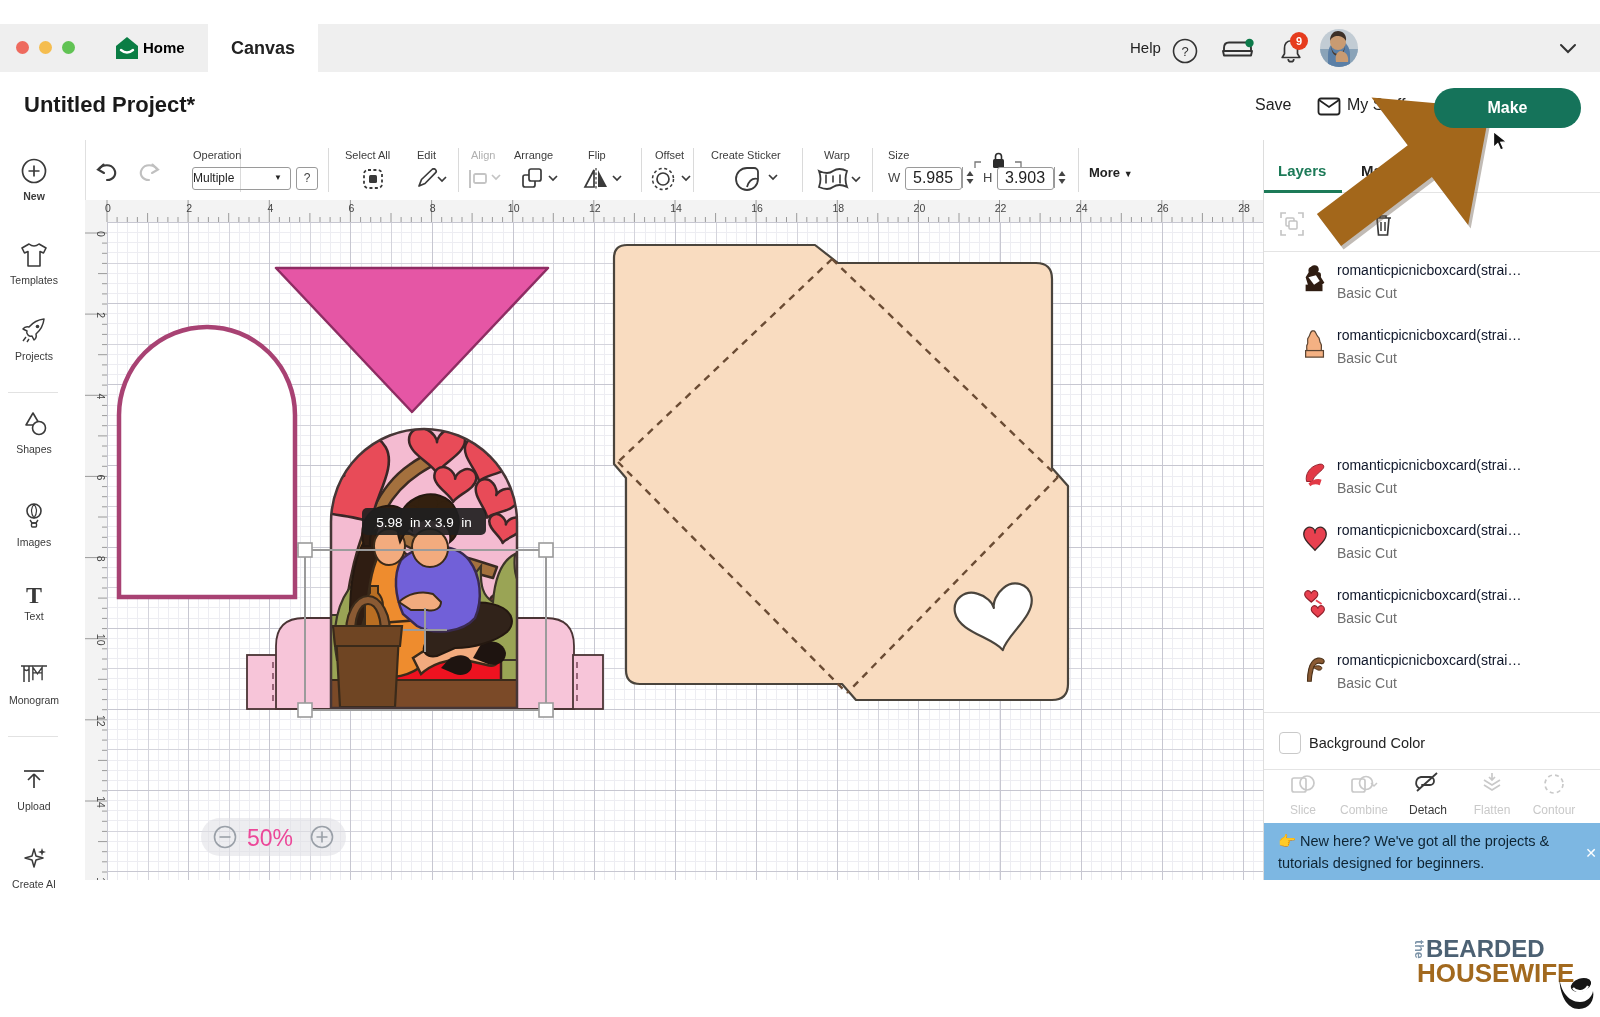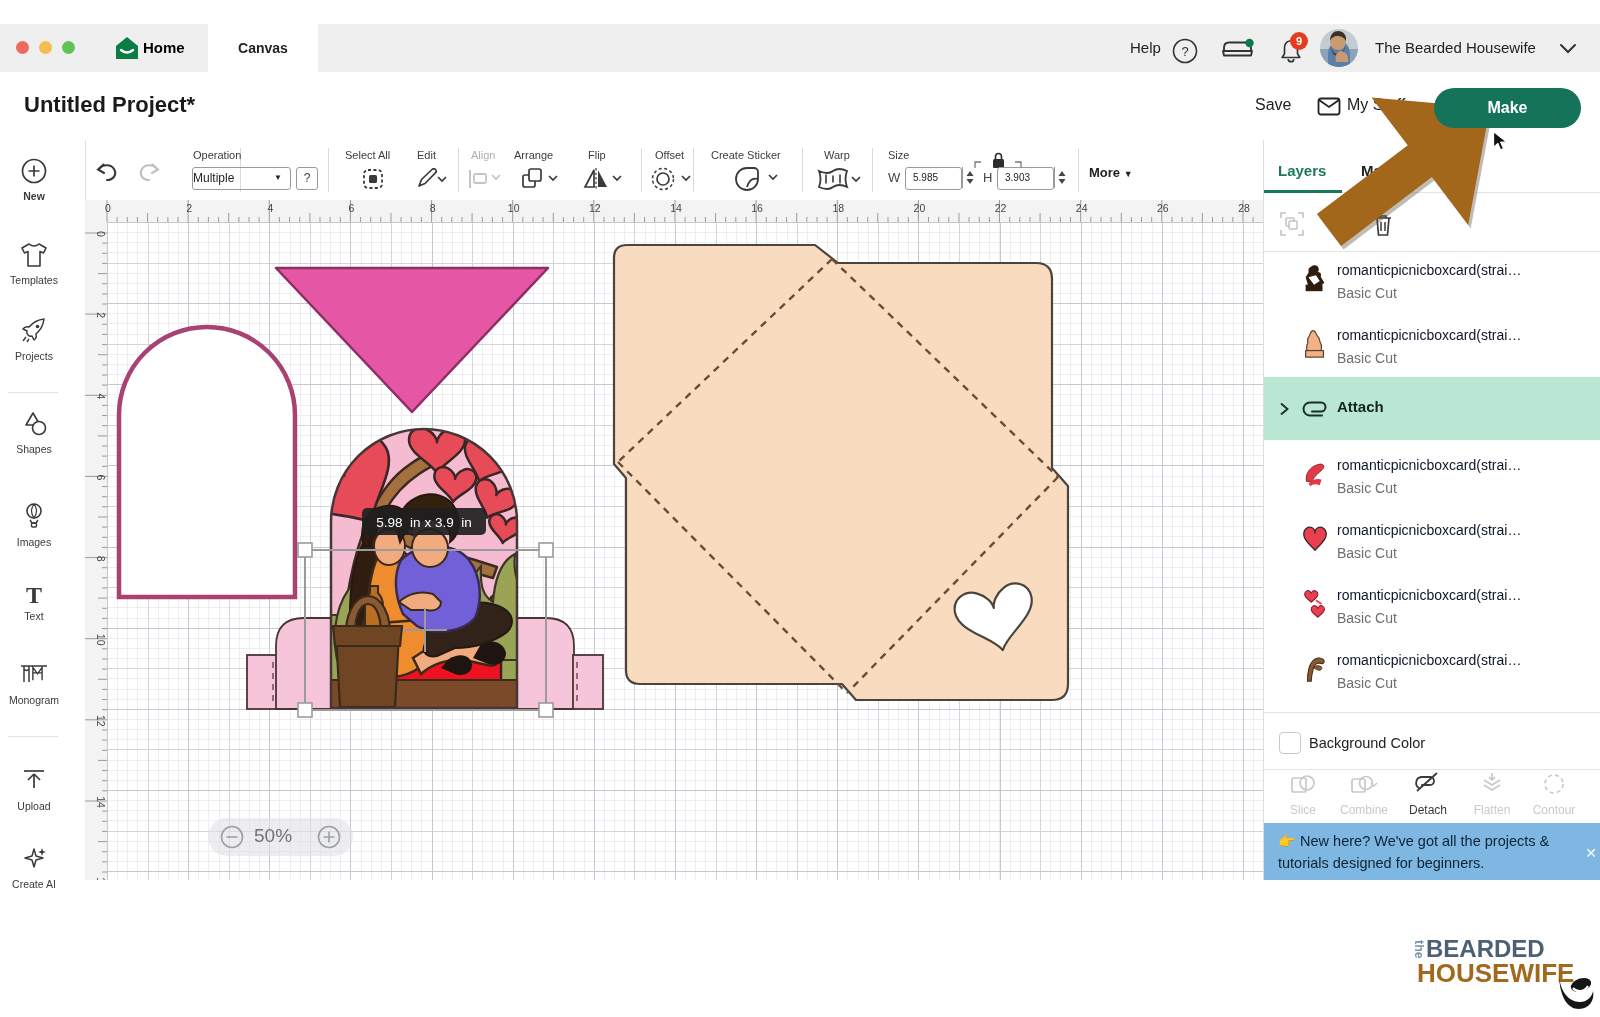--- a/index.html
+++ b/index.html
@@ -3,56 +3,56 @@
 <meta charset="utf-8">
 <style>
 html,body{margin:0;padding:0;}
 body{width:1600px;height:1017px;position:relative;overflow:hidden;background:#fff;
   font-family:"Liberation Sans",sans-serif;-webkit-font-smoothing:antialiased;}
 .abs{position:absolute;}
 
 #tabbar{left:0;top:24px;width:1600px;height:48px;background:#efefef;}
 .light{position:absolute;top:17px;width:13px;height:13px;border-radius:50%;}
 #canvastab{position:absolute;left:208px;top:0px;width:110px;height:48px;background:#fff;
-  text-align:center;line-height:48px;font-size:14px;font-weight:bold;color:#222;}
+  text-align:center;line-height:48px;font-size:18px;font-weight:bold;color:#222;}
 #hometxt{position:absolute;left:143px;top:0;height:48px;line-height:48px;font-size:15px;font-weight:bold;color:#000000;}
 .topright{position:absolute;top:0;height:48px;line-height:48px;font-size:15px;color:#222;}
 
 #titlebar{left:0;top:72px;width:1600px;height:68px;background:#fff;padding-left:28px;}
 #titlebar h1{margin:0;position:absolute;left:24px;top:20px;font-size:22px;color:#1a1a1a;letter-spacing:0;}
 #makebtn{position:absolute;left:1434px;top:88px;width:147px;height:40px;border-radius:21px;
   background:#15735a;color:#fff;font-size:16px;font-weight:bold;text-align:center;line-height:40px;z-index:60;}
 
 #toolbar{left:85px;top:140px;width:1515px;height:60px;background:#fff;border-bottom:1px solid #dcdcdc;}
 .tlab{position:absolute;top:9px;font-size:11px;color:#3c3c3c;}
 .tlab.gray{color:#b0b0b0;}
 .tsep{position:absolute;top:8px;width:1px;height:44px;background:#dadada;}
 .opbox{position:absolute;left:107px;top:27px;width:97px;height:21px;border:1px solid #9a9a9a;border-radius:3px;
   font-size:12px;color:#222;line-height:20px;}
 .qbox{position:absolute;left:211px;top:27px;width:20px;height:21px;border:1px solid #9a9a9a;border-radius:3px;
   font-size:12px;color:#444;text-align:center;line-height:20px;}
 .numbox{position:absolute;top:27px;height:21px;border:1px solid #9a9a9a;border-radius:3px;background:#fff;
-  font-size:10px;color:#222;line-height:20px;padding-left:7px;}
+  font-size:16px;color:#222;line-height:20px;padding-left:7px;}
 
 #leftbar{left:0;top:140px;width:85px;height:740px;background:#fff;border-right:1px solid #e0e0e0;}
 .sideitem{position:absolute;left:0;width:68px;text-align:center;color:#3a3a3a;}
 .sideitem .lbl{font-size:10.5px;color:#3a3a3a;margin-top:2px;}
 .sidediv{position:absolute;left:8px;width:50px;height:1px;background:#e2e2e2;}
 
 #hruler{left:85px;top:200px;width:1178px;height:22px;background:#f3f3f3;border-bottom:1px solid #cfcfcf;}
 #vruler{left:85px;top:222px;width:22px;height:658px;background:#f3f3f3;border-right:1px solid #cfcfcf;}
 #grid{left:107px;top:222px;width:1156px;height:658px;background:
  repeating-linear-gradient(to right,#c7c7d1 0 1px,transparent 1px 81.14px),
  repeating-linear-gradient(to bottom,#c7c7d1 0 1px,transparent 1px 81.14px),
  repeating-linear-gradient(to right,#d4d4dc 0 1px,transparent 1px 40.57px),
  repeating-linear-gradient(to bottom,#d4d4dc 0 1px,transparent 1px 40.57px),
  repeating-linear-gradient(to right,#ededf2 0 1px,transparent 1px 10.142px),
  repeating-linear-gradient(to bottom,#ededf2 0 1px,transparent 1px 10.142px),#fff;}
-#zoompill{left:208px;top:818px;width:145px;height:38px;border-radius:19px;background:rgba(222,222,228,.55);
-  color:#737373;font-size:19px;z-index:5;}
+#zoompill{left:201px;top:818px;width:145px;height:38px;border-radius:19px;background:rgba(222,222,228,.55);
+  color:#ec4899;font-size:23px;z-index:5;}
 
 #rpanel{left:1263px;top:140px;width:337px;height:740px;background:#fff;border-left:1px solid #ddd;}
 .ltab{position:absolute;top:22px;font-size:15px;font-weight:bold;}
 #rpanel .row{position:absolute;left:0;width:337px;height:65px;}
 .thumb{position:absolute;left:38px;top:12px;width:26px;height:30px;}
 .lname{position:absolute;left:73px;top:10px;font-size:14px;color:#0f172a;width:250px;white-space:nowrap;overflow:hidden;}
 .lsub{position:absolute;left:73px;top:33px;font-size:14px;color:#6e6e6e;}
 #attachrow{position:absolute;left:0;top:237px;width:337px;height:63px;background:#b9e7d3;}
 #banner{position:absolute;left:0;top:683px;width:337px;height:57px;background:#7db7e2;color:#0e2433;
   font-size:14.5px;line-height:22px;padding:7px 22px 0 14px;box-sizing:border-box;}
@@ -101,21 +101,20 @@
     <g clip-path="url(#avc)">
       <rect width="38" height="38" fill="#c2ccd4"></rect>
       <rect x="0" y="20" width="38" height="18" fill="#8aa3b8"></rect>
       <path d="M8 38 L8 26 C8 18 12 12 19 12 C26 12 30 18 30 26 L30 38 Z" fill="#5b7fa6"></path>
       <circle cx="18" cy="13" r="8" fill="#c99b72"></circle>
       <path d="M10 12 C10 5 14 2 18 2 C23 2 27 6 26 12 C24 8 20 7 18 7 C14 7 11 9 10 12 Z" fill="#3c3028"></path>
       <path d="M11 15 C11 21 14 25 18 25 C22 25 25 21 25 15 C25 22 23 27 18 27 C13 27 11 22 11 15 Z" fill="#4a3b30"></path>
       <path d="M20 22 C26 22 29 27 28 33 L16 33 C15 27 16 24 20 22 Z" fill="#c99b72"></path>
     </g>
   </svg>
-  <div class="topright" style="left:1375px;">The Bearded Housewife</div>
   <svg class="abs" style="left:1558px;top:18px;" width="20" height="14" viewBox="0 0 20 14">
       <path d="M3 3 L10 10 L17 3" stroke="#333" stroke-width="2" fill="none" stroke-linecap="round"></path>
     </svg>
 </div>
 
 <div class="abs" id="titlebar">
   <h1>Untitled Project<span style="font-weight:bold;">*</span></h1>
   <div class="abs" style="left:1255px;top:24px;font-size:16px;color:#222;">Save</div>
   <svg class="abs" style="left:1317px;top:25px;" width="24" height="20" viewBox="0 0 24 20">
     <rect x="1.5" y="1.5" width="21" height="16" rx="2.5" fill="none" stroke="#222" stroke-width="1.8"></rect>
@@ -606,29 +605,20 @@
       <div class="lsub">Basic Cut</div>
     </div>
     <div class="row" style="top:177px;">
       <svg class="thumb" width="26" height="32" viewBox="0 0 26 32">
 <path d="M10 2 C7 4 8 7 6 9 C4 11 6 13 5 16 C3 18 5 21 4 24 L20 24 C19 20 21 18 19 15 C17 13 19 10 16 8 C14 6 14 3 12 2 Z" fill="#f4b183" stroke="#5a4432" stroke-width="1.3"></path>
 <rect x="3" y="23" width="19" height="7" fill="#f4b183" stroke="#5a4432" stroke-width="1.3"></rect>
       </svg>
       <div class="lname">romanticpicnicboxcard(strai…</div>
       <div class="lsub">Basic Cut</div>
     </div>
-    <div id="attachrow">
-<svg class="abs" style="left:13px;top:24px;" width="14" height="16" viewBox="0 0 14 16">
-        <path d="M4 2.5 L10.5 8 L4 13.5" stroke="#1a2e2a" stroke-width="1.9" fill="none"></path>
-      </svg>
-<svg class="abs" style="left:38px;top:22px;" width="28" height="20" viewBox="0 0 28 20">
-<path d="M9 10 L18 10 a4.5 4.5 0 0 0 0 -9 L7 1 a6.5 6.5 0 0 0 0 13 L19 14" stroke="#1a2e2a" stroke-width="2" fill="none" stroke-linecap="round" transform="translate(1,2.5)"></path>
-      </svg>
-<div class="abs" style="left:73px;top:21px;font-size:15px;font-weight:bold;color:#14241f;">Attach</div>
-</div>
     <div class="row" style="top:307px;">
       <svg class="thumb" width="26" height="32" viewBox="0 0 26 32">
 <path d="M4 24 C2 16 8 8 16 6 C22 4 24 8 21 11 C16 16 12 18 10 24 Z" fill="#e23946" stroke="#8e1f2a" stroke-width="1"></path>
 <path d="M6 26 C10 22 16 20 20 22 L18 28 C14 26 10 27 8 29 Z" fill="#e23946"></path>
       </svg>
       <div class="lname">romanticpicnicboxcard(strai…</div>
       <div class="lsub">Basic Cut</div>
     </div>
     <div class="row" style="top:372px;">
       <svg class="thumb" width="26" height="32" viewBox="0 0 26 32">

